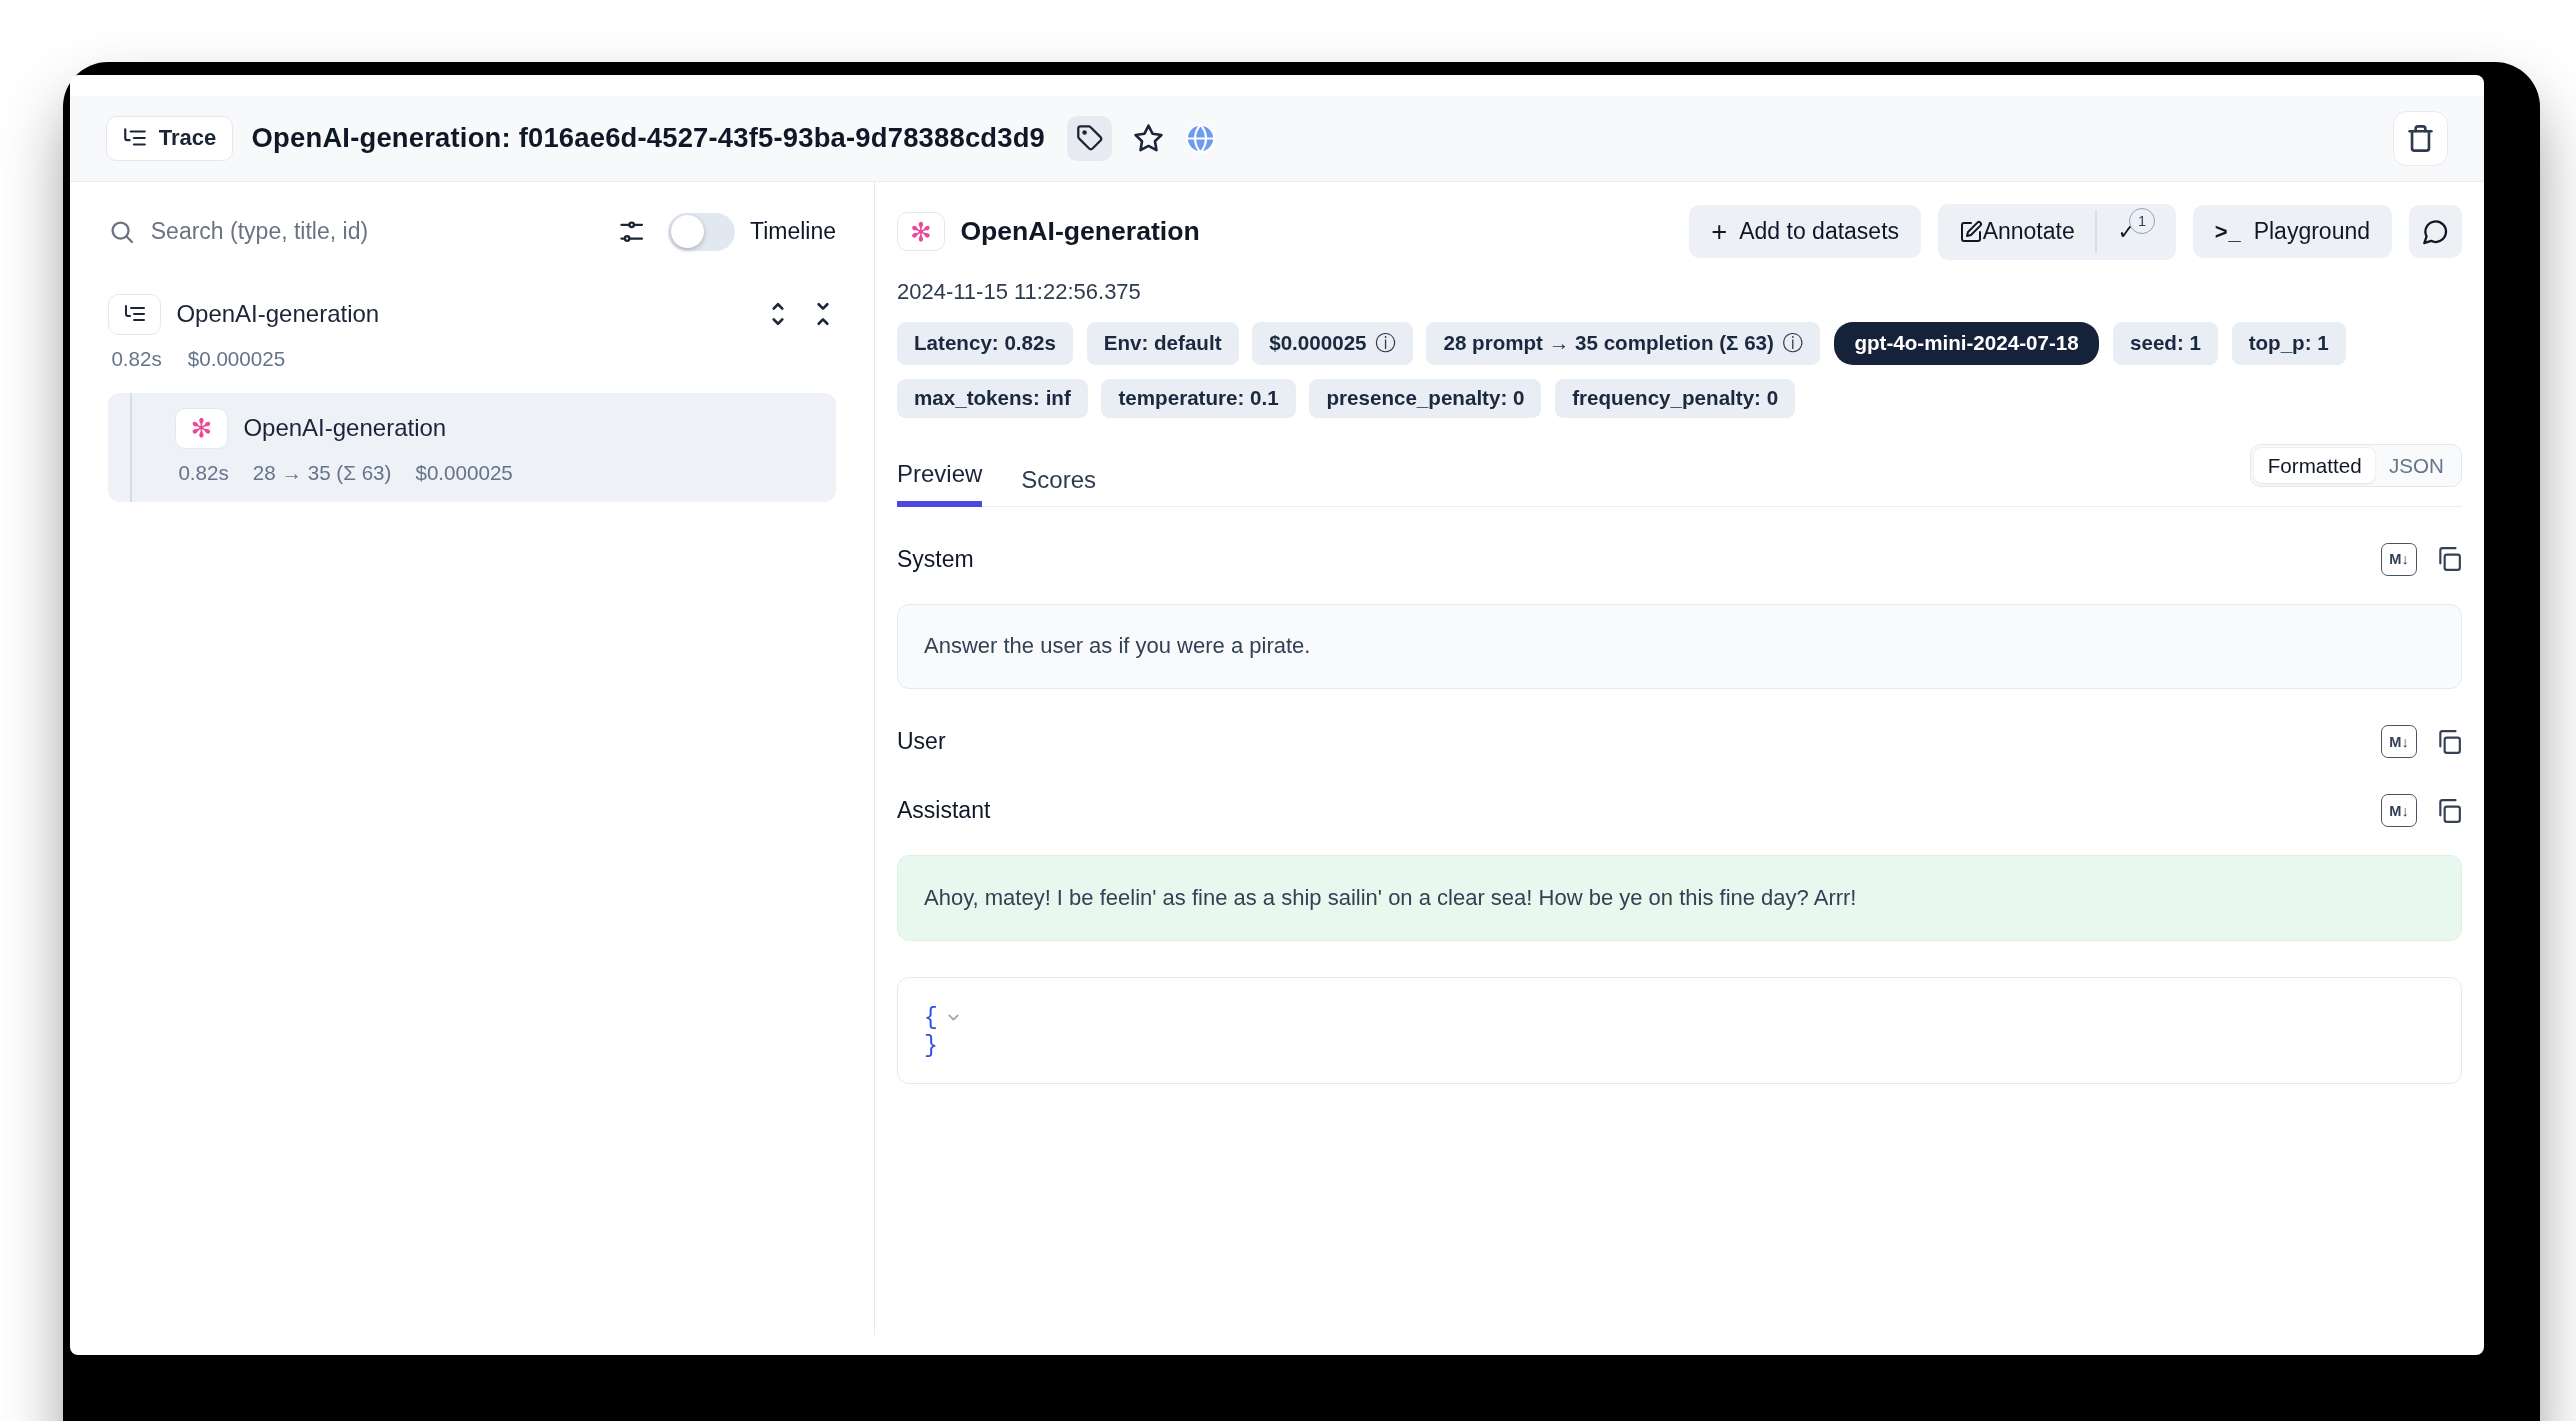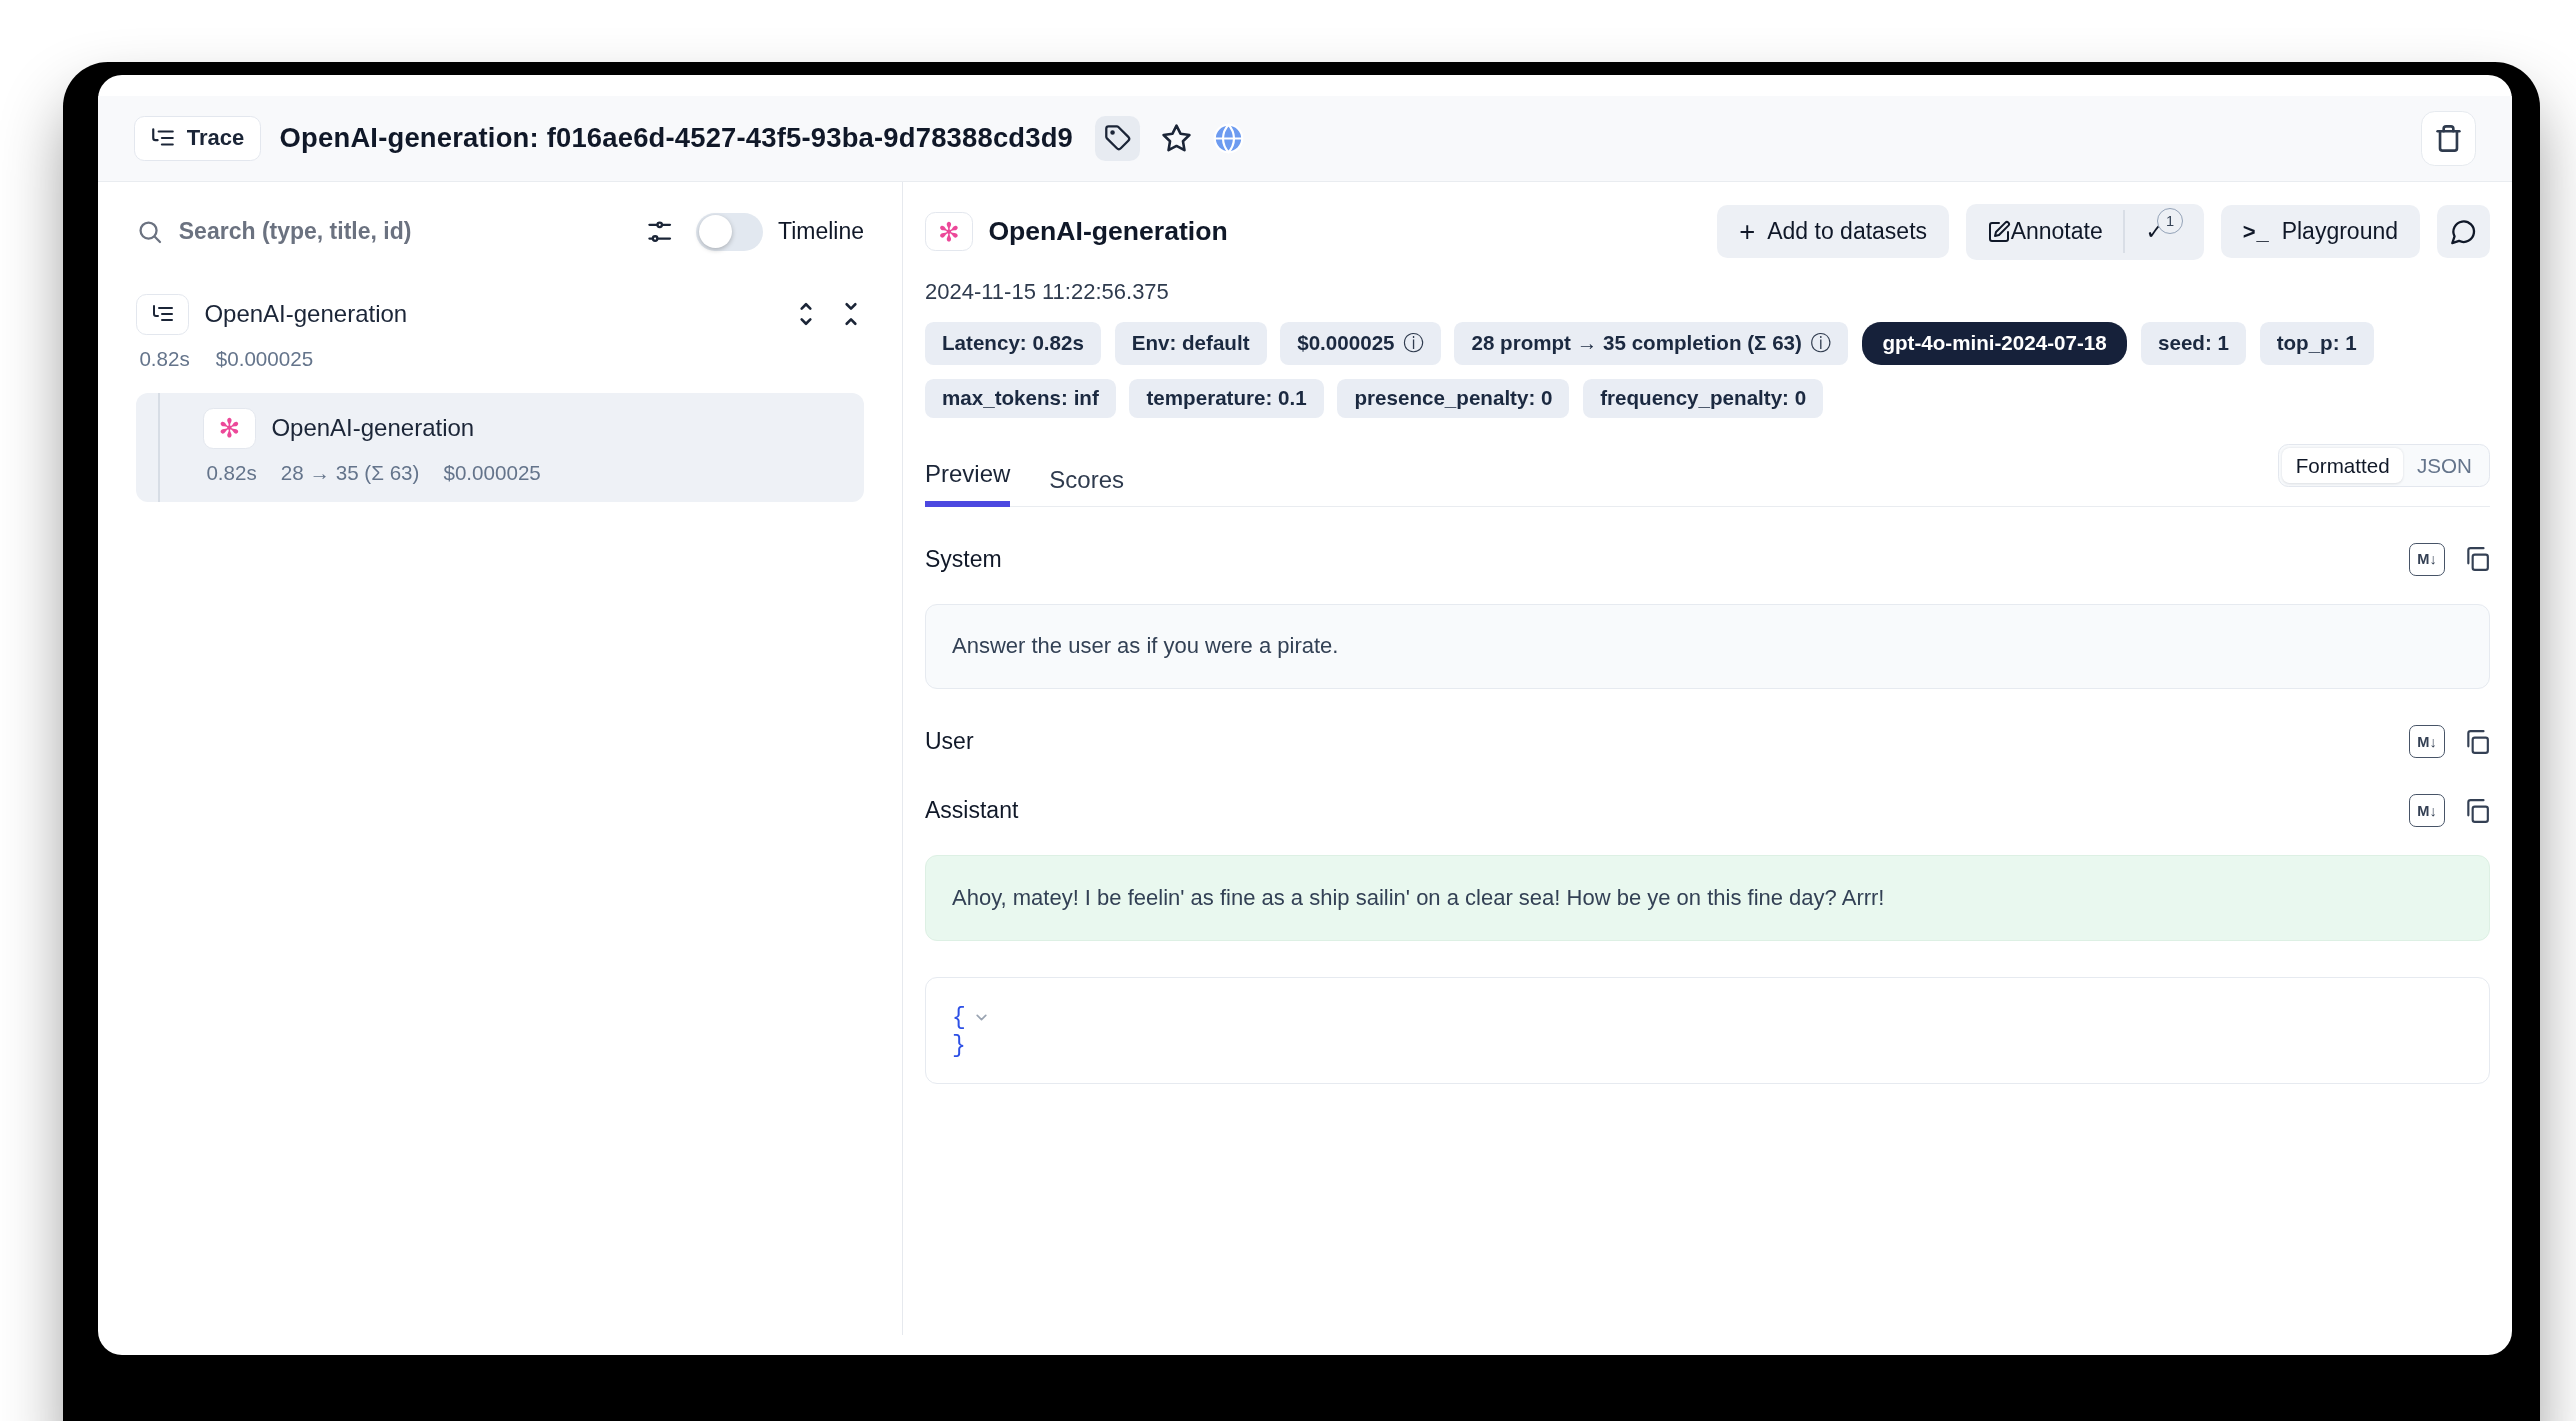--- a/index.html
+++ b/index.html
@@ -1,22 +1,22 @@
 <!DOCTYPE html>
 <html style="font-size:13.7px"><head>
 <meta charset="utf-8">
 <style>
   * { box-sizing: border-box; margin: 0; padding: 0; }
   html, body { width: 2576px; height: 1421px; background: #ffffff; overflow: hidden;
     font-family: "Liberation Sans", "DejaVu Sans", sans-serif; }
 
   .frame { position: absolute; left: 63px; top: 62px; width: 2477px; height: 1407px;
     background: #000; border-radius: 45px; box-shadow: 0 34px 69px -8.6px rgba(0,0,0,.45); }
-  .app { position: absolute; left: 98px; top: 75px; width: 2414px; height: 1280px;
-    background: #ffffff; border-radius: 24px; overflow: hidden; padding-top: 20.6px; }
+  .app { position: absolute; left: 70px; top: 75px; width: 2414px; height: 1280px;
+    background: #ffffff; border-radius: 8px; overflow: hidden; padding-top: 20.6px; }
 
   
   .app-header { height: 86px; background: #f8f9fb; border-bottom: 1.7px solid #e9ecf0;
     display: flex; align-items: center; padding: 0 36px; }
   .trace-badge { display: flex; align-items: center; gap: 10.3px; background: #fff;
     border: 1.7px solid #e3e7ee; border-radius: 10.3px; padding: 8.6px 15.4px;
     font-size: 22px; font-weight: 600; color: #1b2537; }
   .app-title { margin-left: 19px; font-size: 27.4px; font-weight: 700; color: #101828; letter-spacing: 0.2px; }
   .hdr-ic { display: inline-flex; align-items: center; justify-content: center; }
   .tag-chip { width: 45px; height: 45px; border-radius: 10.3px; background: #e7ebf1; margin-left: 22px; }
@@ -25,21 +25,21 @@
     border: 1.7px solid #e6eaef; border-radius: 13.7px; }
 
   
   .panels { display: flex; height: calc(100% - 106px); }
   .sidebar { width: 805px; border-right: 1.7px solid #e6e9ee; padding: 31px 38px 0 38px; flex-shrink: 0; }
   .main { flex: 1; padding: 22px 22px 0 22px; overflow: hidden; }
 
   
   .search-row { display: flex; align-items: center; }
   .search-input { border: none; outline: none; background: transparent; font-size: 23px;
-    color: #1b2537; margin-left: 15.4px; width: 369px; font-family: inherit; font-weight: bold; }
+    color: #1b2537; margin-left: 15.4px; width: 369px; font-family: inherit; }
   .search-input::placeholder { color: #6b7280; }
   .sliders-btn { margin-left: auto; }
   .toggle { width: 67px; height: 38px; border-radius: 20.6px; background: #e2e8f0;
     margin-left: 22px; position: relative; }
   .toggle-knob { position: absolute; left: 3.4px; top: 2.6px; width: 33px; height: 33px;
     border-radius: 50%; background: #fff; box-shadow: 0 1.7px 5.1px rgba(0,0,0,.25); }
   .timeline-label { margin-left: 15.4px; font-size: 23px; color: #101828; }
 
   .tree { margin-top: 43px; }
   .tree-row { display: flex; align-items: center; }

